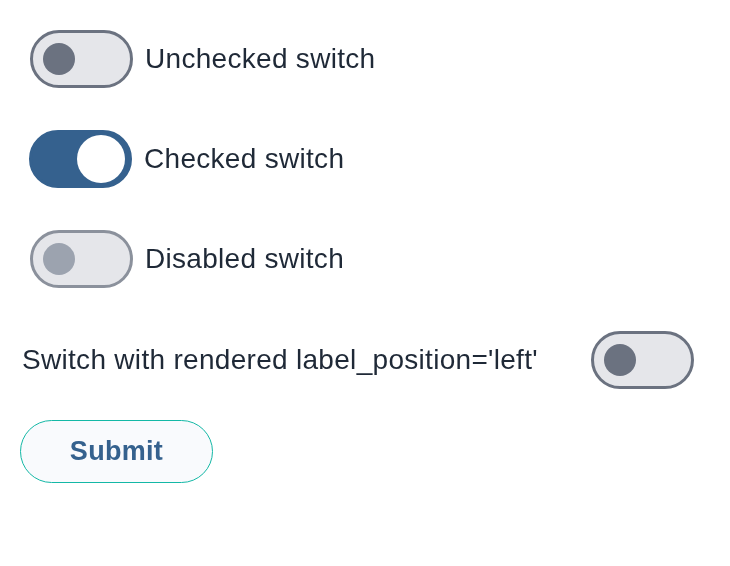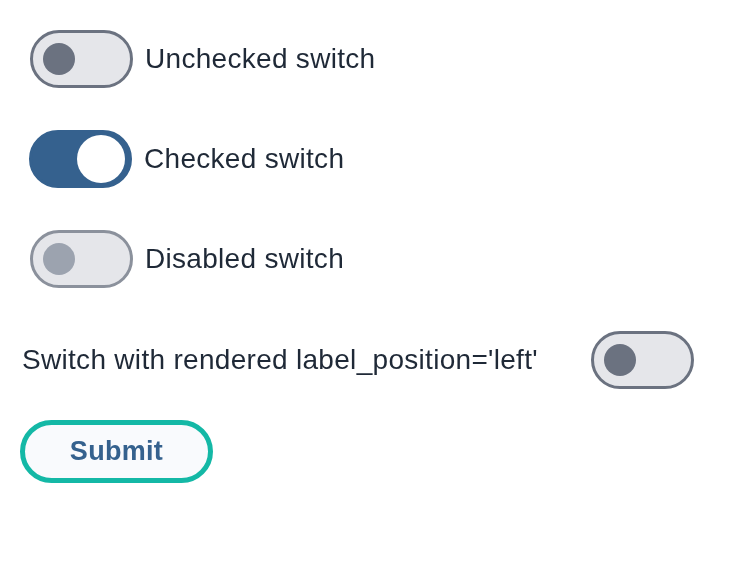--- a/index.html
+++ b/index.html
@@ -64,21 +64,21 @@
     letter-spacing: 0.3px;
     color: #1f2937;
     white-space: nowrap;
   }
 
   .submit-btn {
     position: absolute;
     left: 20px; top: 420px;
     width: 193px; height: 63px;
     border-radius: 32px;
-    border: 5px solid #14b8a6;
+    border: 1px solid #14b8a6;
     background: #f9fafd;
     color: #35618e;
     font-family: "Liberation Sans", sans-serif;
     font-size: 27px;
     font-weight: 600;
     letter-spacing: 0.3px;
     cursor: pointer;
     display: flex;
     align-items: center;
     justify-content: center;

